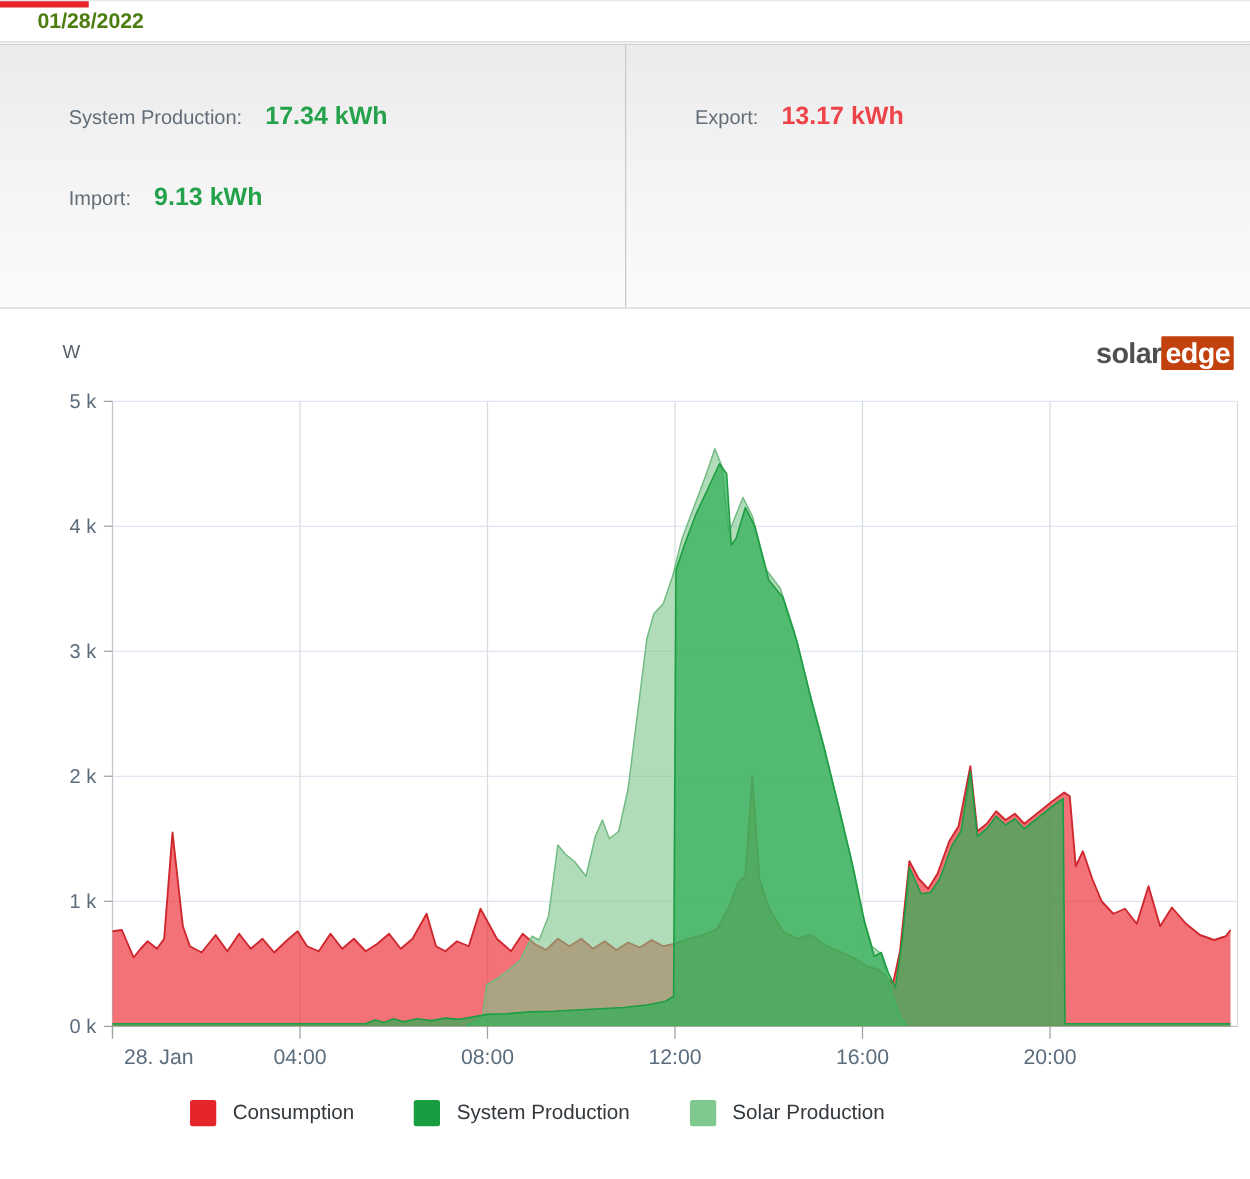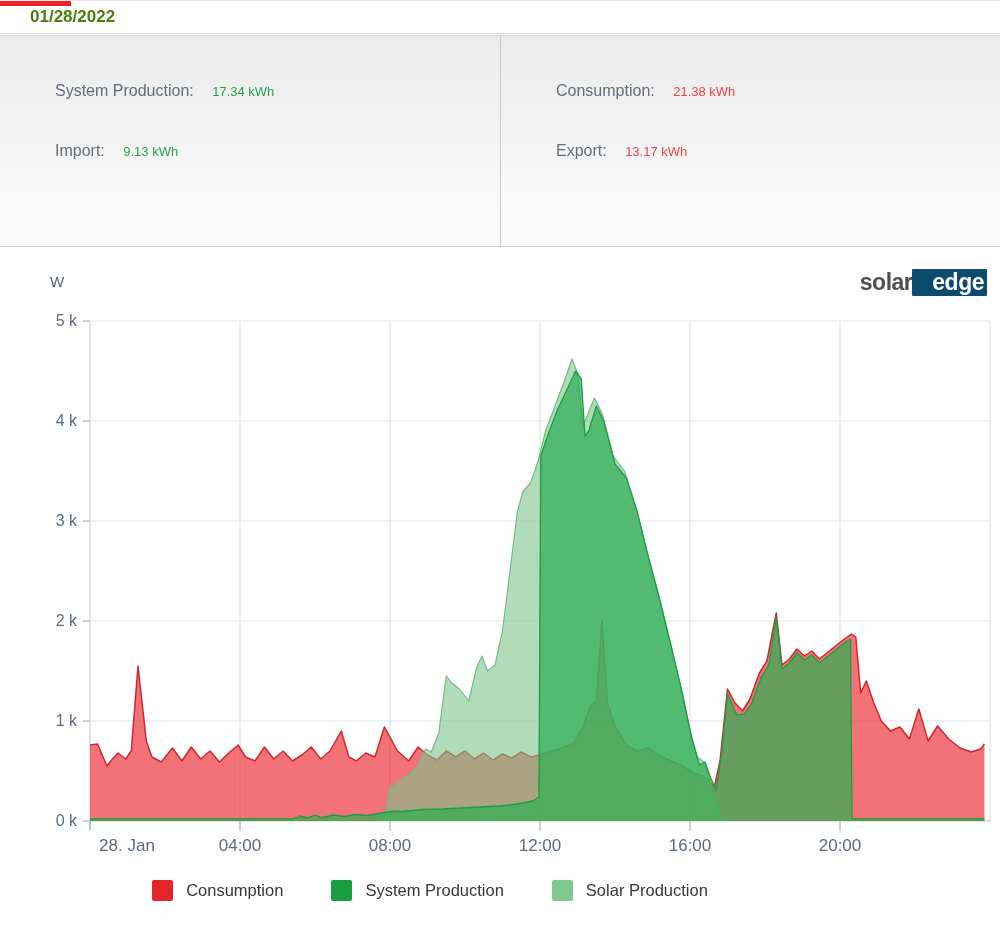--- a/index.html
+++ b/index.html
@@ -14,30 +14,30 @@
               font-size:17px;font-weight:bold;color:#4d7c0f;cursor:pointer;}
 
   
   .summary{position:absolute;left:0;top:35px;width:1000px;height:212px;box-sizing:border-box;
            background:linear-gradient(180deg,#ebebeb 0%,#f5f5f5 55%,#fbfbfb 100%);
            border-top:1px solid #cfcfcf;border-bottom:1px solid #cccccc;display:flex;}
   .summary-panel{width:50%;box-sizing:border-box;padding:46px 0 0 55px;}
   .summary-panel.right{border-left:1px solid #c9c9c9;}
   .stat-row{margin-bottom:42px;white-space:nowrap;}
   .stat-label{font-size:16px;color:#636d78;text-align:center;}
-  .stat-value{font-size:13px;font-weight:normal;margin-left:14px;}
+  .stat-value{font-size:20px;font-weight:bold;margin-left:14px;}
   .val-green{color:#24a24b;}
   .val-red{color:#ee4348;}
 
   
   .chart-section{position:absolute;left:0;top:247px;width:1000px;height:696px;background:#fff;}
   .unit-label{position:absolute;left:50px;top:26px;font-size:15px;color:#57606b;}
   .brand{position:absolute;right:13px;top:22px;font-size:23px;font-weight:bold;letter-spacing:-0.5px;}
   .brand .p1{color:#4f4f4f;}
-  .brand .p2{color:#ffffff;background:#0c4a6e;padding:0 3px 1px 20px;border-radius:1px;}
+  .brand .p2{color:#ffffff;background:#c2410c;padding:0 3px 1px 3px;border-radius:1px;}
   #chart-svg{position:absolute;left:0;top:0;}
   .legend{position:absolute;left:0;top:633px;width:860px;display:flex;justify-content:center;
           align-items:center;gap:48px;}
   .legend-item{display:flex;align-items:center;gap:13px;cursor:pointer;}
   .legend-swatch{width:21px;height:21px;border-radius:2px;display:inline-block;}
   .legend-label{font-size:16.5px;color:#33383d;}
 </style>
 </head>
 <body>
 
@@ -51,24 +51,20 @@
     <div class="stat-row">
       <span class="stat-label">System Production:</span>
       <span class="stat-value val-green">17.34 kWh</span>
     </div>
     <div class="stat-row">
       <span class="stat-label">Import:</span>
       <span class="stat-value val-green">9.13 kWh</span>
     </div>
   </div>
   <div class="summary-panel right">
-    <div class="stat-row">
-      <span class="stat-label">Consumption:</span>
-      <span class="stat-value val-red">21.38 kWh</span>
-    </div>
     <div class="stat-row">
       <span class="stat-label">Export:</span>
       <span class="stat-value val-red">13.17 kWh</span>
     </div>
   </div>
 </div>
 
 <div class="chart-section">
   <div class="unit-label">W</div>
   <div class="brand"><span class="p1">solar</span><span class="p2">edge</span></div>

